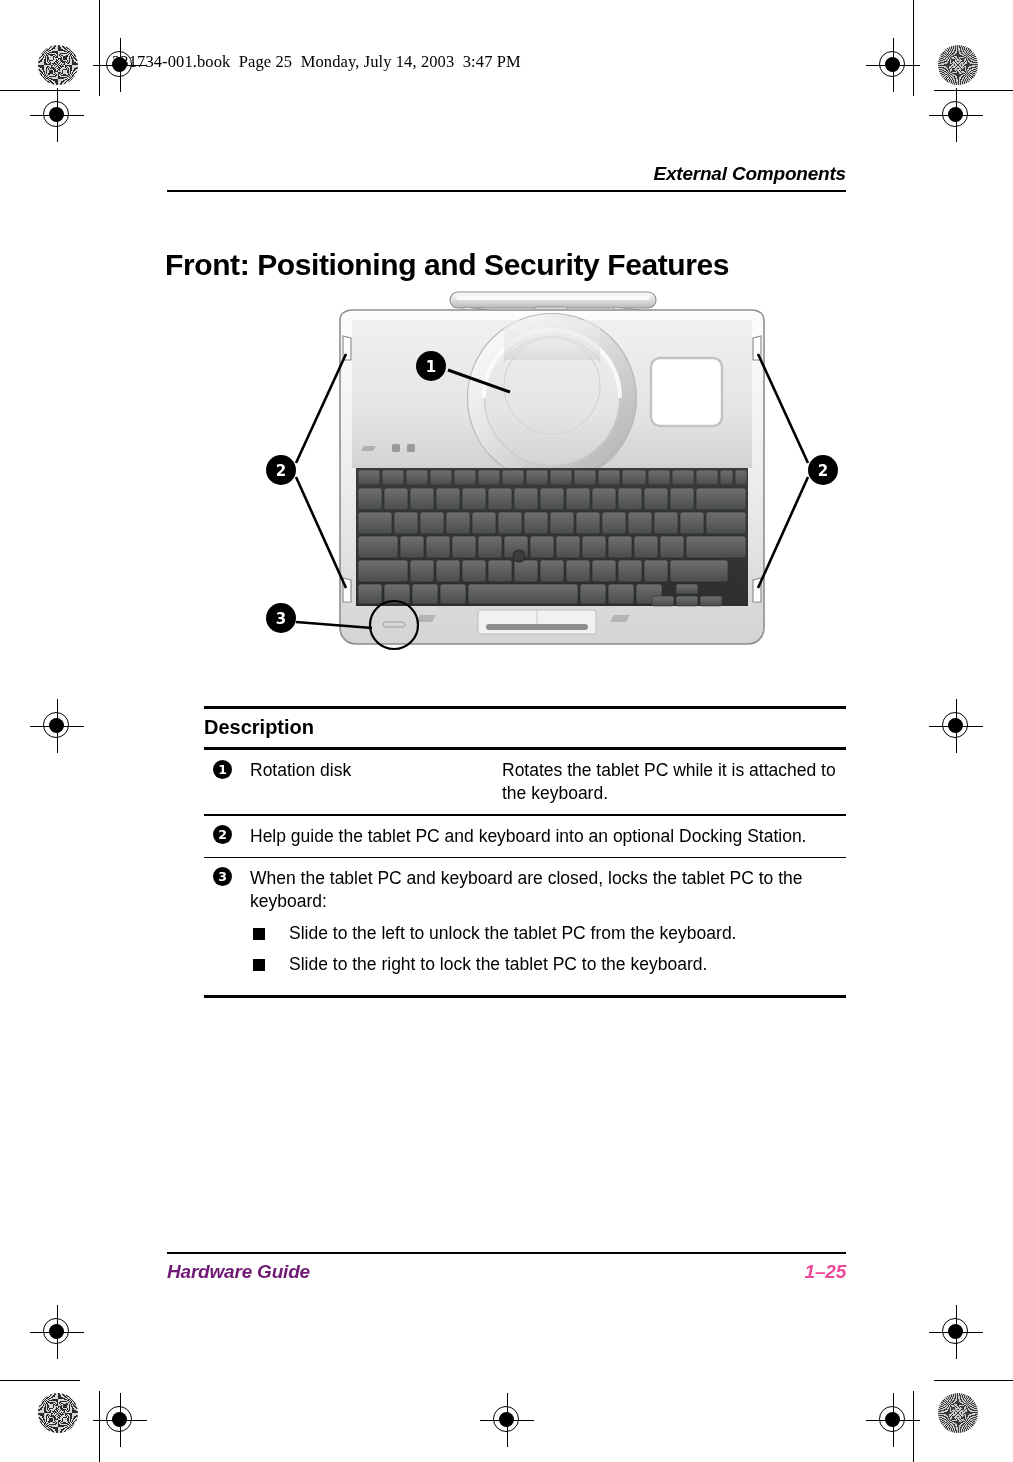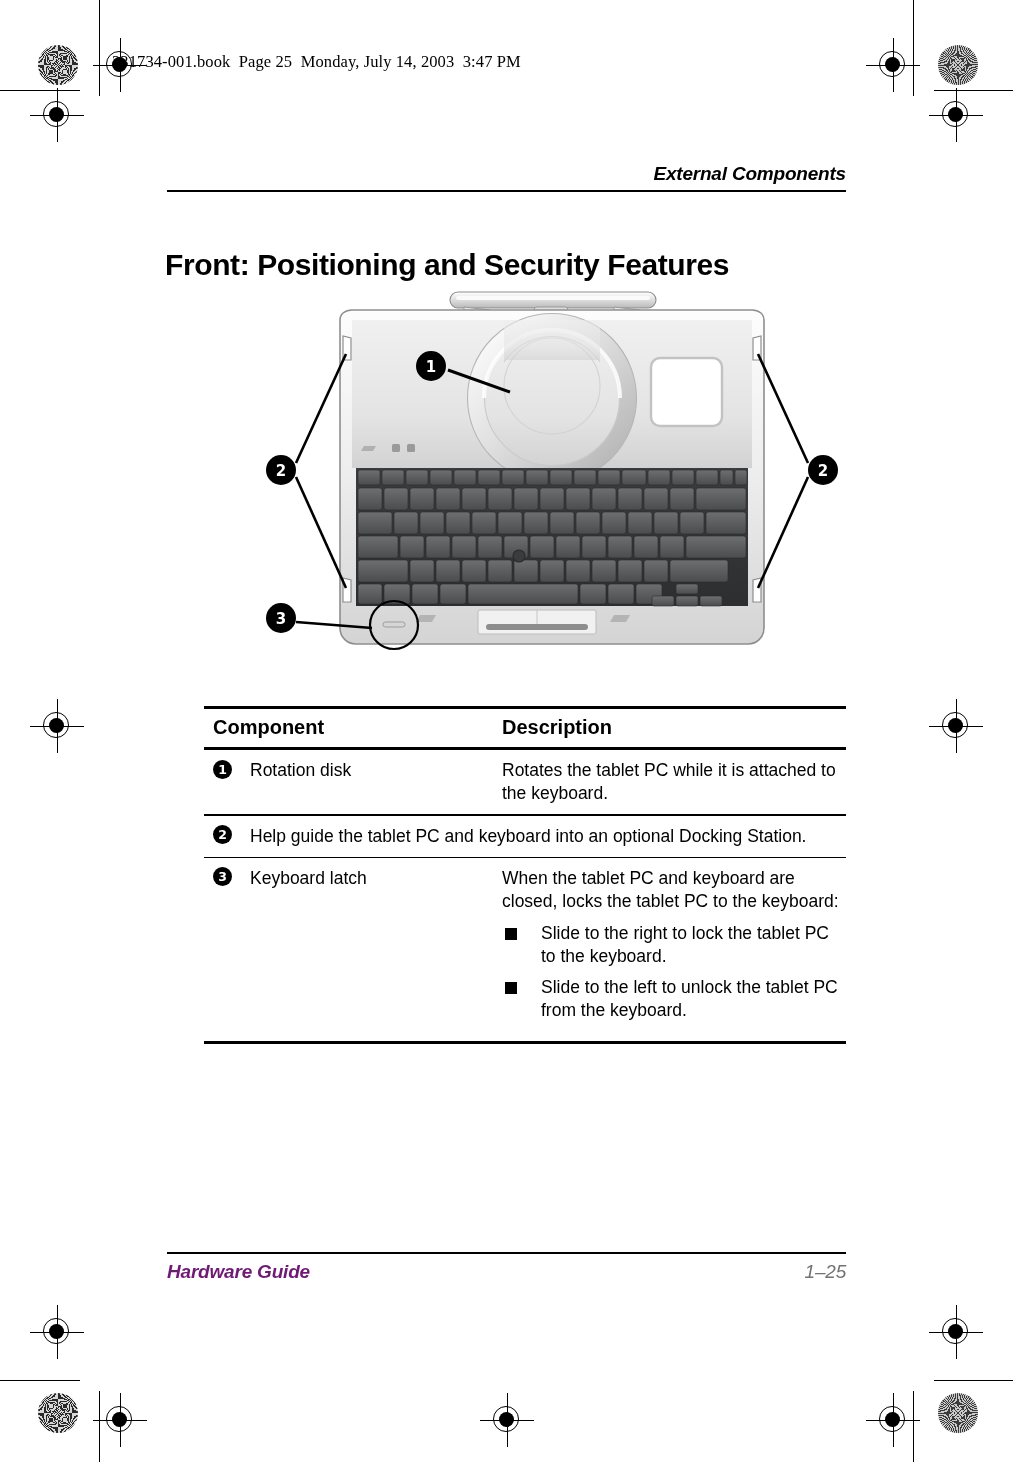--- a/index.html
+++ b/index.html
@@ -231,23 +231,23 @@
     font-size: 19px;
     color: #701a75;
     letter-spacing: -0.2px;
   }
   .foot-right {
     position: absolute;
     right: 167px;
     top: 1261px;
     font-family: "Liberation Sans", sans-serif;
     font-style: italic;
-    font-weight: 400;
+    font-weight: 700;
     font-size: 19px;
-    color: #737373;
+    color: #ec4899;
     letter-spacing: -0.2px;
   }
 </style>
 </head>
 <body>
 
 <div class="page">
 
   <div>
 
@@ -571,21 +571,20 @@
         <circle cx="29" cy="330" r="15" fill="#000"></circle>
         <text x="29" y="336" font-family="DejaVu Sans, sans-serif" font-size="15" font-weight="bold" fill="#fff" text-anchor="middle">3</text>
       </g>
     </svg>
   </div>
 
   <div class="comp-table">
     <div class="rule-thick"></div>
 
     <div class="thead">
-      <div class="th th-component">Component</div>
       <div class="th th-description">Description</div>
     </div>
 
     <div class="rule-thick"></div>
 
     <div class="trow">
       <div class="cell-num">
         <span class="callout-num">1</span>
       </div>
       <div class="cell-name">Rotation disk</div>
@@ -598,31 +597,30 @@
         <span class="callout-num">2</span>
       </div>
       <div class="cell-desc">Help guide the tablet PC and keyboard into an optional Docking Station.</div>
     </div>
     <div class="rule-thin"></div>
 
     <div class="trow">
       <div class="cell-num">
         <span class="callout-num">3</span>
       </div>
-      <div class="cell-name">Keyboard latch</div>
       <div class="cell-desc">
         <div>When the tablet PC and keyboard are closed, locks the tablet PC to the keyboard:</div>
         <ul class="sublist">
           <li>
             <span class="sq"></span>
-            <span>Slide to the right to lock the tablet PC to the keyboard.</span>
+            <span>Slide to the left to unlock the tablet PC from the keyboard.</span>
           </li>
           <li>
             <span class="sq"></span>
-            <span>Slide to the left to unlock the tablet PC from the keyboard.</span>
+            <span>Slide to the right to lock the tablet PC to the keyboard.</span>
           </li>
         </ul>
       </div>
     </div>
 
     <div class="rule-thick" style="margin-top:10px;"></div>
   </div>
 
   <div class="foot-rule"></div>
   <div class="foot-left">Hardware Guide</div>

